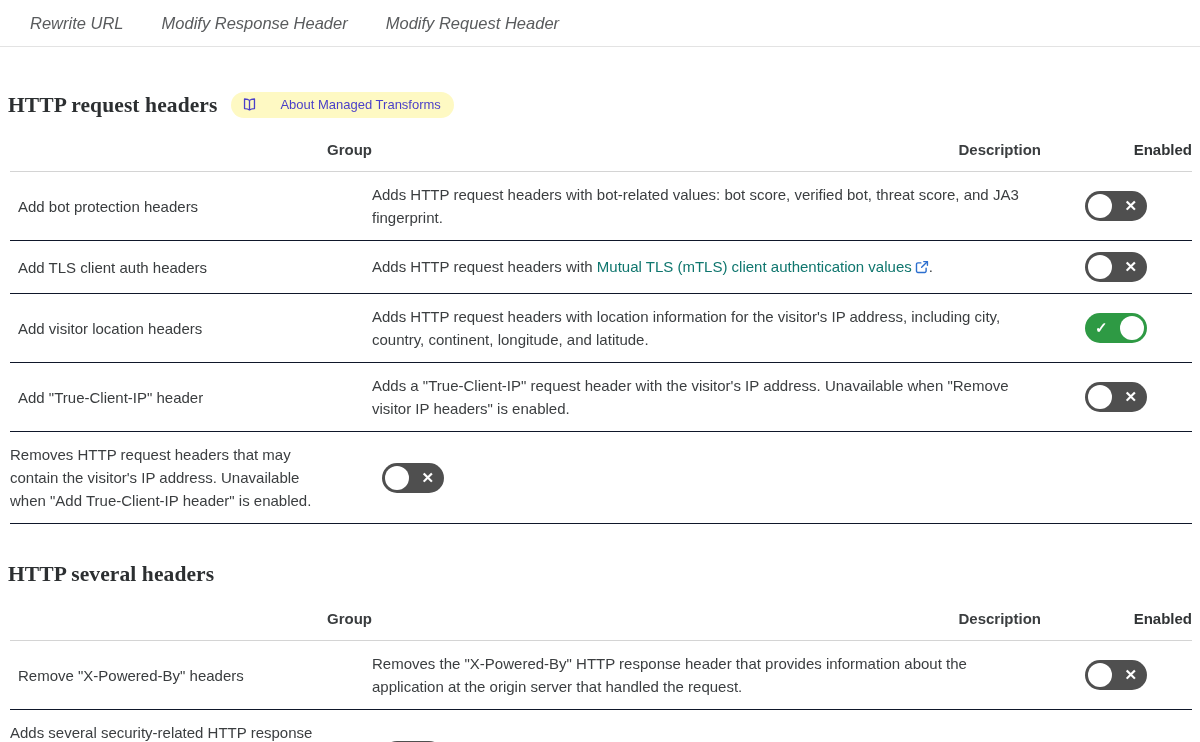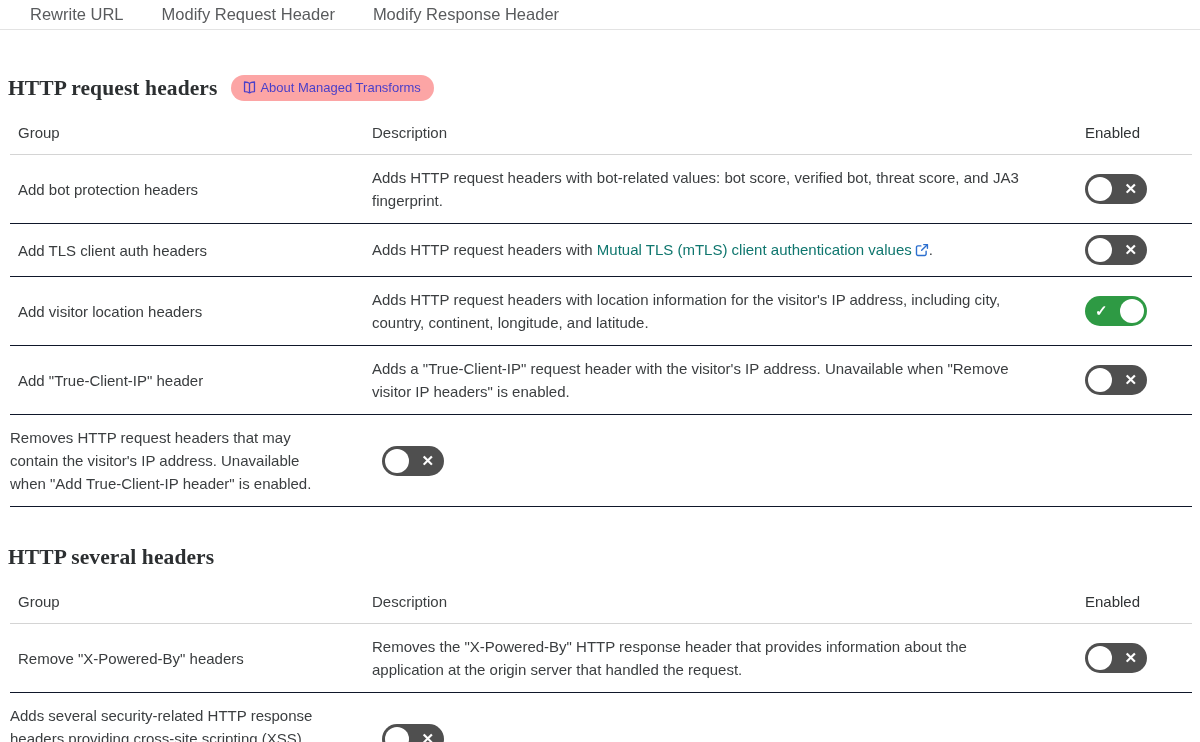--- a/index.html
+++ b/index.html
@@ -5,22 +5,22 @@
   * { box-sizing: border-box; }
   html,body { margin:0; padding:0; }
   body {
     width:1200px; height:742px; background:#ffffff;
     font-family:"Liberation Sans", sans-serif;
     color:#36393b; overflow:hidden;
   }
 
   
   .tabbar {
-    display:flex; align-items:stretch; height:30px;
-    border-bottom:1px solid #e3e3e3; padding-left:30px;
+    display:flex; align-items:stretch; height:47px;
+    border-bottom:1px solid #e3e3e3; padding-left:30px;font-style:italic;
   }
   .tab {
     display:flex; align-items:center; position:relative;
     margin-right:38px; font-size:16.5px; color:#595b5d;
     cursor:pointer; white-space:nowrap;
   }
   .tab.active { color:#24272a; font-weight:600; }
   .tab.active::after {
     content:""; position:absolute; left:-20px; right:-20px; bottom:-1px;
     height:3px; background:#0051c3; border-radius:2px;
@@ -28,35 +28,35 @@
 
   
   .section-head {
     display:flex; align-items:center; gap:14px;
     margin:45px 0 14px 8px;
   }
   .section-title {
     font-size:21.5px; font-weight:700; color:#2c2f31; letter-spacing:.1px;font-family:Liberation Serif, serif;
   }
   .badge {
-    display:inline-flex; align-items:center; gap:3px;
-    background:#fca5a5; color:#4a3fc9;
+    display:inline-flex; align-items:center; gap:23px;
+    background:#fef9c3; color:#4a3fc9;
     border-radius:14px; padding:5px 13px 6px 11px;
     font-size:13px; cursor:pointer; line-height:1;
   }
   .badge svg { display:block; }
 
   
   .table { margin:0 8px 0 10px; width:1182px; }
   .trow {
     display:grid; grid-template-columns:362px 1fr 117px;
     align-items:center; border-bottom:1px solid #0f172a;
   }
   .trow.thead { border-bottom:1px solid #d4d4d4; }
-  .thead .cell { padding-top:6px; padding-bottom:10px; font-size:15px; font-weight:400; color:#303335; }
+  .thead .cell { padding-top:6px; padding-bottom:10px; font-size:15px; font-weight:700; color:#303335;text-align:right; }
   .cell { padding:11px 0; font-size:15px; line-height:23px; }
   .cell.group { padding-left:8px; color:#393c3e; }
   .cell.desc  { padding-right:34px; color:#3b3e40; }
   .cell.enabled { padding-left:10px; }
 
   .desc a, .desc .link {
     color:#0f766e; cursor:pointer;
   }
   .ext-icon { display:inline-block; vertical-align:-2px; margin-left:3px; color:#2c6fcf; }
 
@@ -78,22 +78,22 @@
     color:#ffffff; font-size:15px; font-weight:700; line-height:1;
   }
   .toggle.off .glyph { right:10px; }
   .toggle.on  .glyph { left:10px; }
 </style>
 </head>
 <body>
 
 <div class="tabbar">
   <div class="tab">Rewrite URL</div>
+  <div class="tab">Modify Response Header</div>
   <div class="tab">Modify Request Header</div>
-  <div class="tab">Modify Response Header</div>
 </div>
 
 <div class="section-head">
   <span class="section-title">HTTP request headers</span>
   <span class="badge">
     <span>
       <svg width="15" height="15" viewBox="0 0 16 16" fill="none" stroke="#4a3fc9" stroke-width="1.4" stroke-linejoin="round">
         <path d="M8 3.6C6.9 2.6 5 2.1 2.7 2.1v10.2c2.3 0 4.2.5 5.3 1.5 1.1-1 3-1.5 5.3-1.5V2.1C11 2.1 9.1 2.6 8 3.6z"></path>
         <path d="M8 3.6v10.2"></path>
       </svg>

